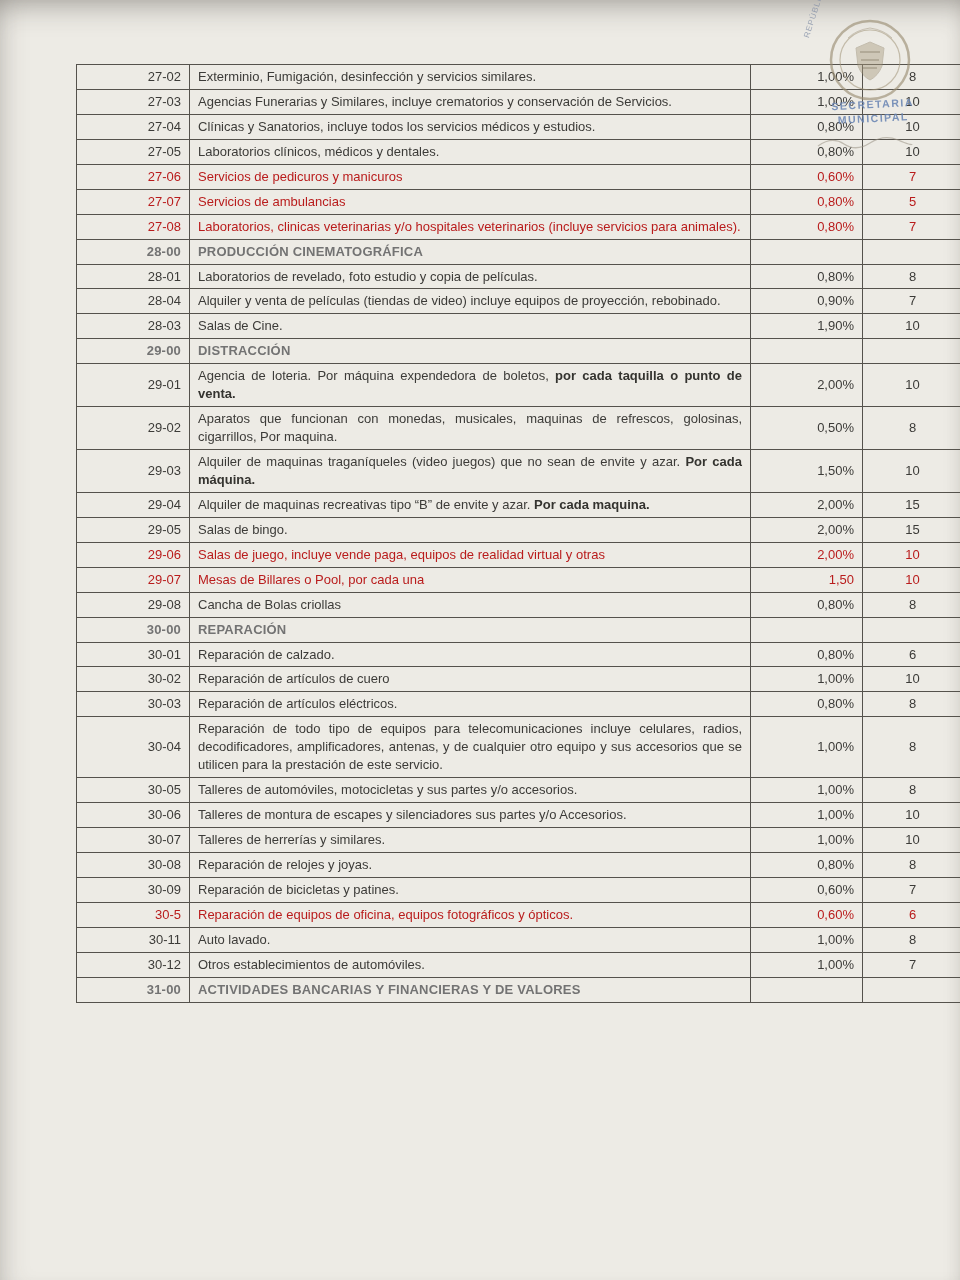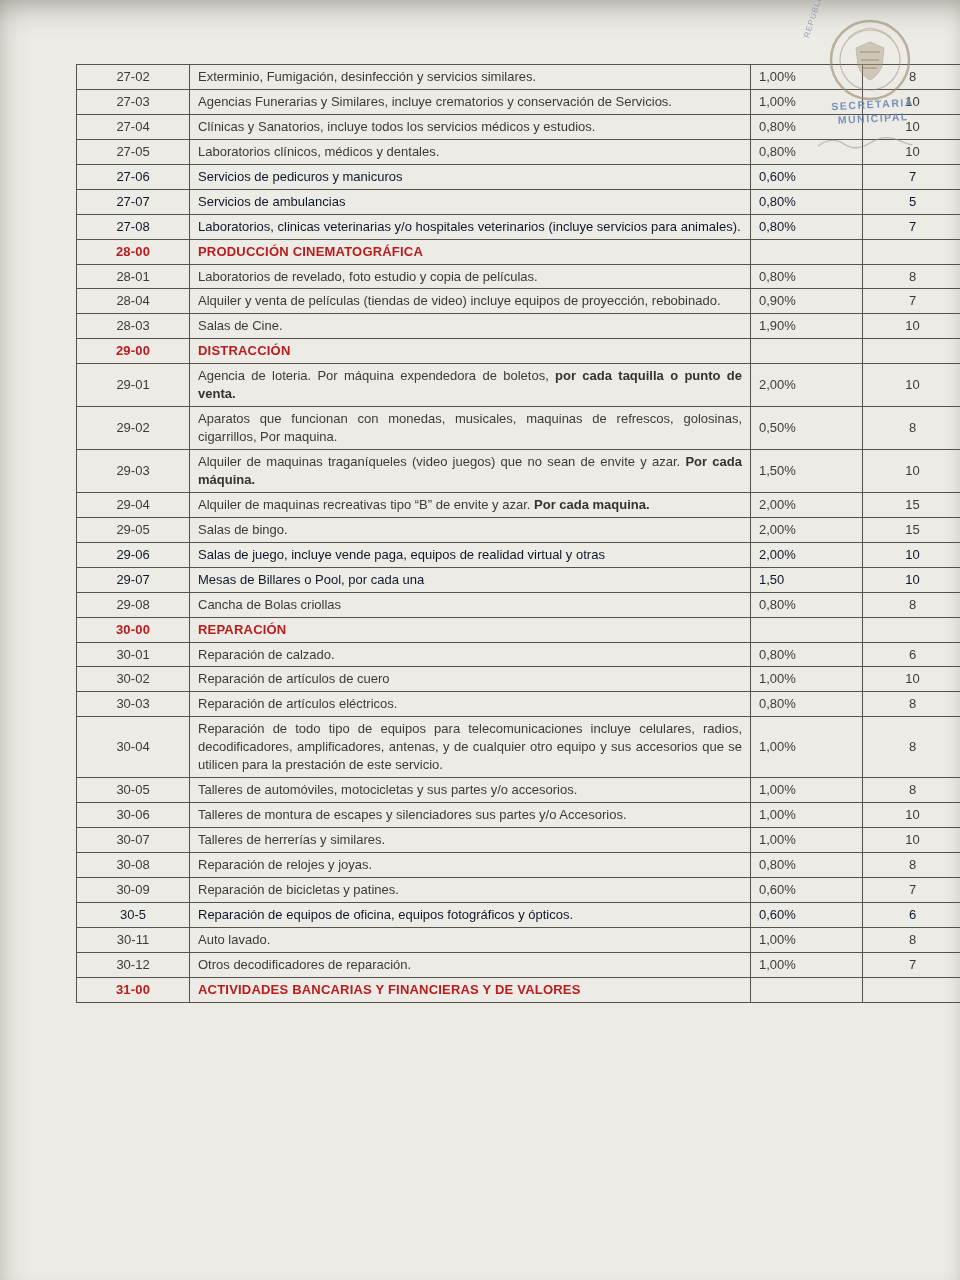--- a/index.html
+++ b/index.html
@@ -22,26 +22,26 @@
   }
   table.tariff td{
     border:1.5px solid #55524c;
     padding:3px 8px;
     font-size:13px;
     color:#3c3b38;
     line-height:1.38;
     vertical-align:middle;
     word-wrap:break-word;
   }
-  td.col-code{width:96px;text-align:center;font-size:12.5px;}
+  td.col-code{width:96px;text-align:right;font-size:12.5px;}
   td.col-desc{width:544px;text-align:justify;}
-  td.col-rate{width:95px;text-align:left;}
+  td.col-rate{width:95px;text-align:right;}
   td.col-num{width:83px;text-align:center;}
-  tr.header-row td{font-weight:bold;color:#b91c1c;letter-spacing:.2px;}
-  tr.faded td{color:#0f172a;padding-left:8px;}
+  tr.header-row td{font-weight:bold;color:#737373;letter-spacing:.2px;}
+  tr.faded td{color:#b91c1c;padding-left:8px;}
   td.col-desc strong{font-weight:bold;color:#34332f;}
   
   .seal{position:absolute;left:800px;top:10px;width:150px;height:160px;z-index:4;pointer-events:none;}
   .seal-emblem{position:absolute;left:28px;top:8px;width:84px;height:84px;opacity:.8;}
   .seal-arc-text{
     position:absolute;left:2px;top:26px;
     font-size:8px;color:#7d8aa3;letter-spacing:1px;
     transform:rotate(-72deg);transform-origin:left top;opacity:.7;
     white-space:nowrap;
   }
@@ -267,21 +267,21 @@
           <td class="col-num">6</td>
         </tr>
         <tr>
           <td class="col-code">30-11</td>
           <td class="col-desc"><span>Auto lavado.</span></td>
           <td class="col-rate">1,00%</td>
           <td class="col-num">8</td>
         </tr>
         <tr>
           <td class="col-code">30-12</td>
-          <td class="col-desc"><span>Otros decodificadores de reparación.</span></td>
+          <td class="col-desc"><span>Otros establecimientos de automóviles.</span></td>
           <td class="col-rate">1,00%</td>
           <td class="col-num">7</td>
         </tr>
         <tr class="header-row">
           <td class="col-code">31-00</td>
           <td class="col-desc"><span>ACTIVIDADES BANCARIAS Y FINANCIERAS Y DE VALORES</span></td>
           <td class="col-rate"></td>
           <td class="col-num"></td>
         </tr>
       </tbody>

